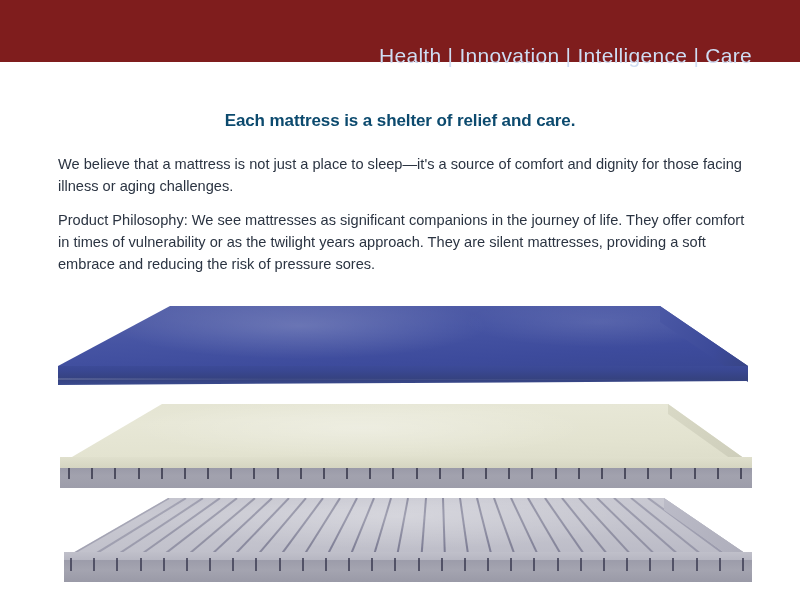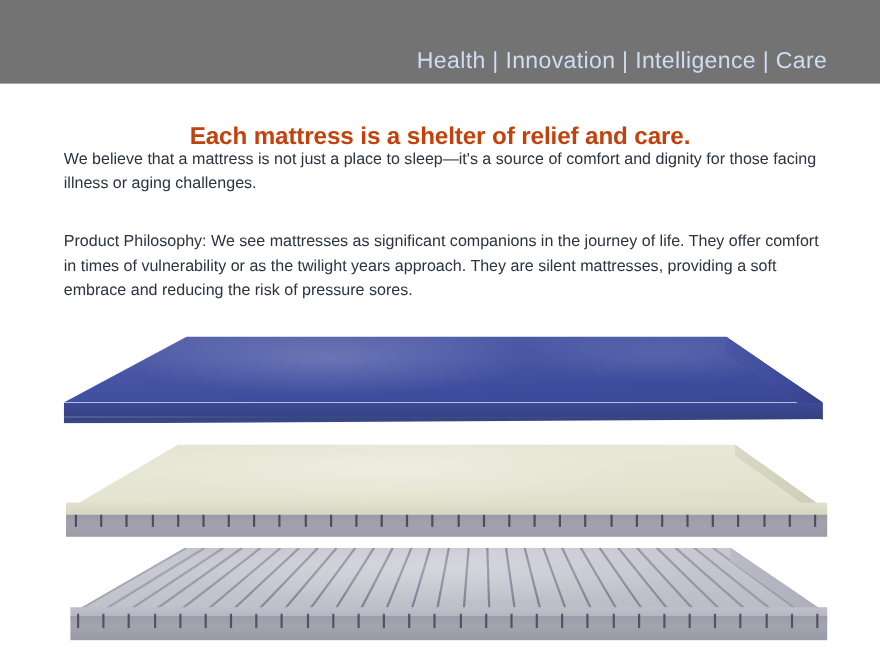--- a/index.html
+++ b/index.html
@@ -14,22 +14,22 @@
     font-family: "Liberation Sans", sans-serif;
     position: relative;
   }
 
   
   .header-bar {
     position: absolute;
     left: 0;
     top: 0;
     width: 800px;
-    height: 76px;
-    background: #737373;
+    height: 62px;
+    background: #7f1d1d;
     box-sizing: border-box;
   }
   .header-tagline {
     position: absolute;
     right: 48px;
     top: 44px;
     font-size: 21px;
     letter-spacing: 0.3px;
     color: #cfddf3;
     white-space: nowrap;
@@ -40,39 +40,39 @@
   .content {
     position: absolute;
     left: 0;
     top: 89px;
     width: 800px;
   }
   .headline {
     margin: 0;
     padding: 22px 0 0 0;
     text-align: center;
-    font-size: 22px;
+    font-size: 17px;
     font-weight: bold;
-    color: #c2410c;
+    color: #0c4a6e;
     letter-spacing: -0.1px;
     font-family: "Liberation Sans", sans-serif;
   }
   .para-block {
     position: absolute;
     left: 58px;
     width: 700px;
   }
   .para {
     margin: 0;
     font-size: 14.6px;
     line-height: 22px;
     color: #2b3442;
     font-family: "Liberation Sans", sans-serif;
   }
-  .para-1 { top: 45px; }
+  .para-1 { top: 64px; }
   .para-2 { top: 120px; }
 
   
   .mattress-stack {
     position: absolute;
     left: 0;
     top: 296px;
     width: 800px;
     height: 290px;
   }

